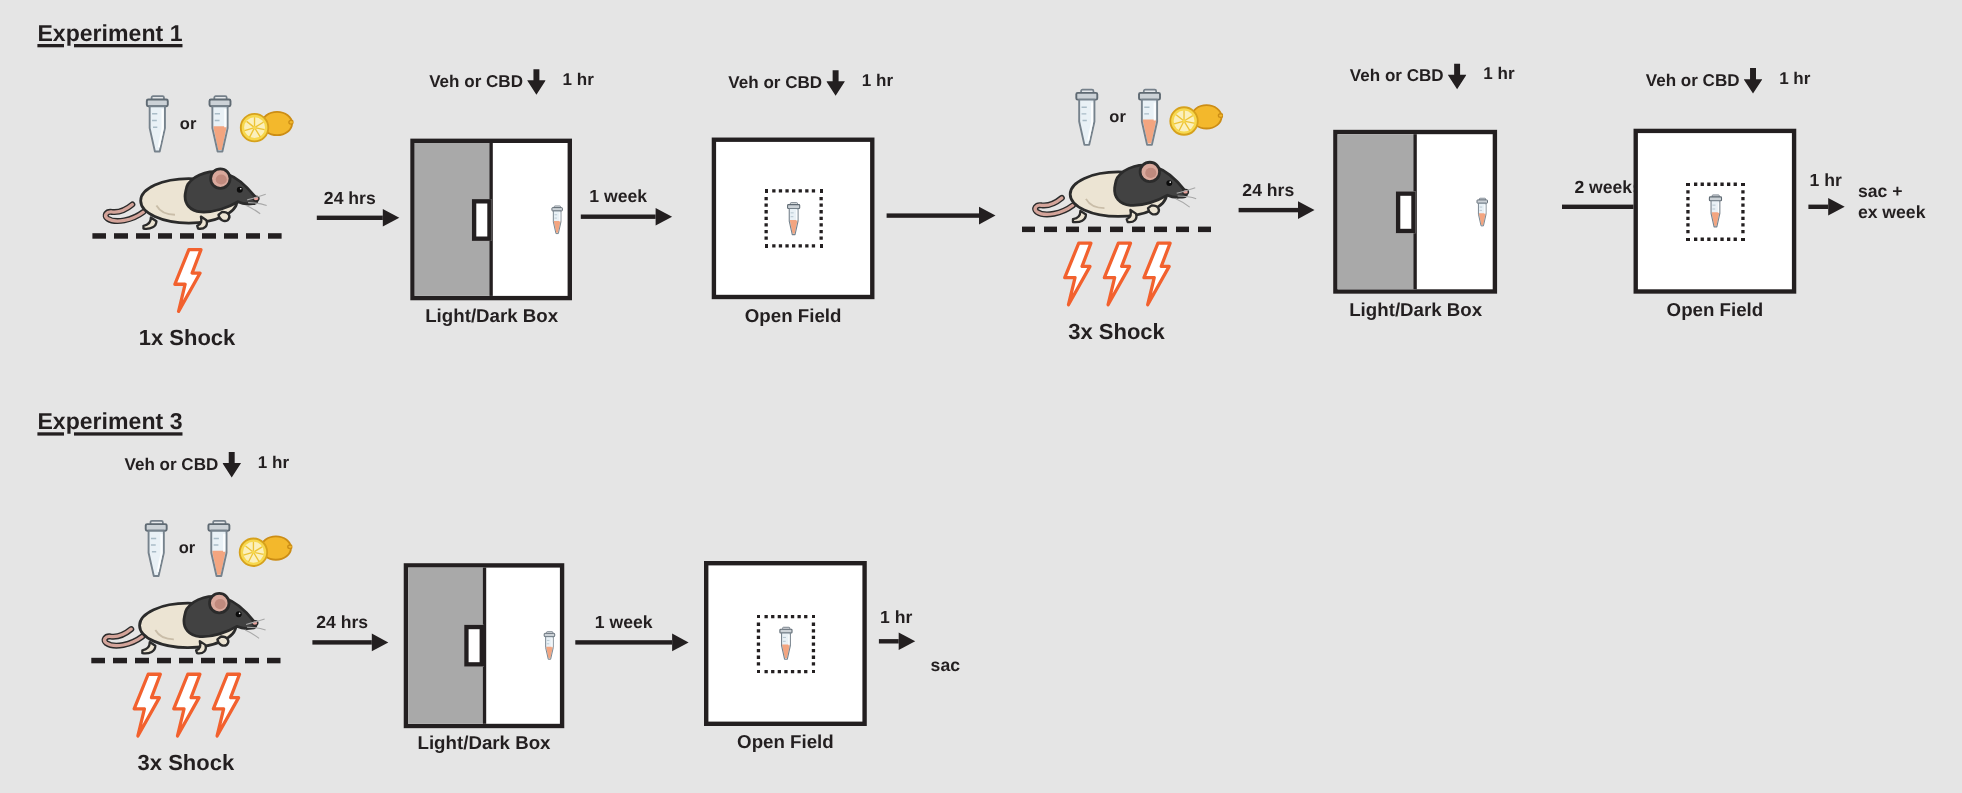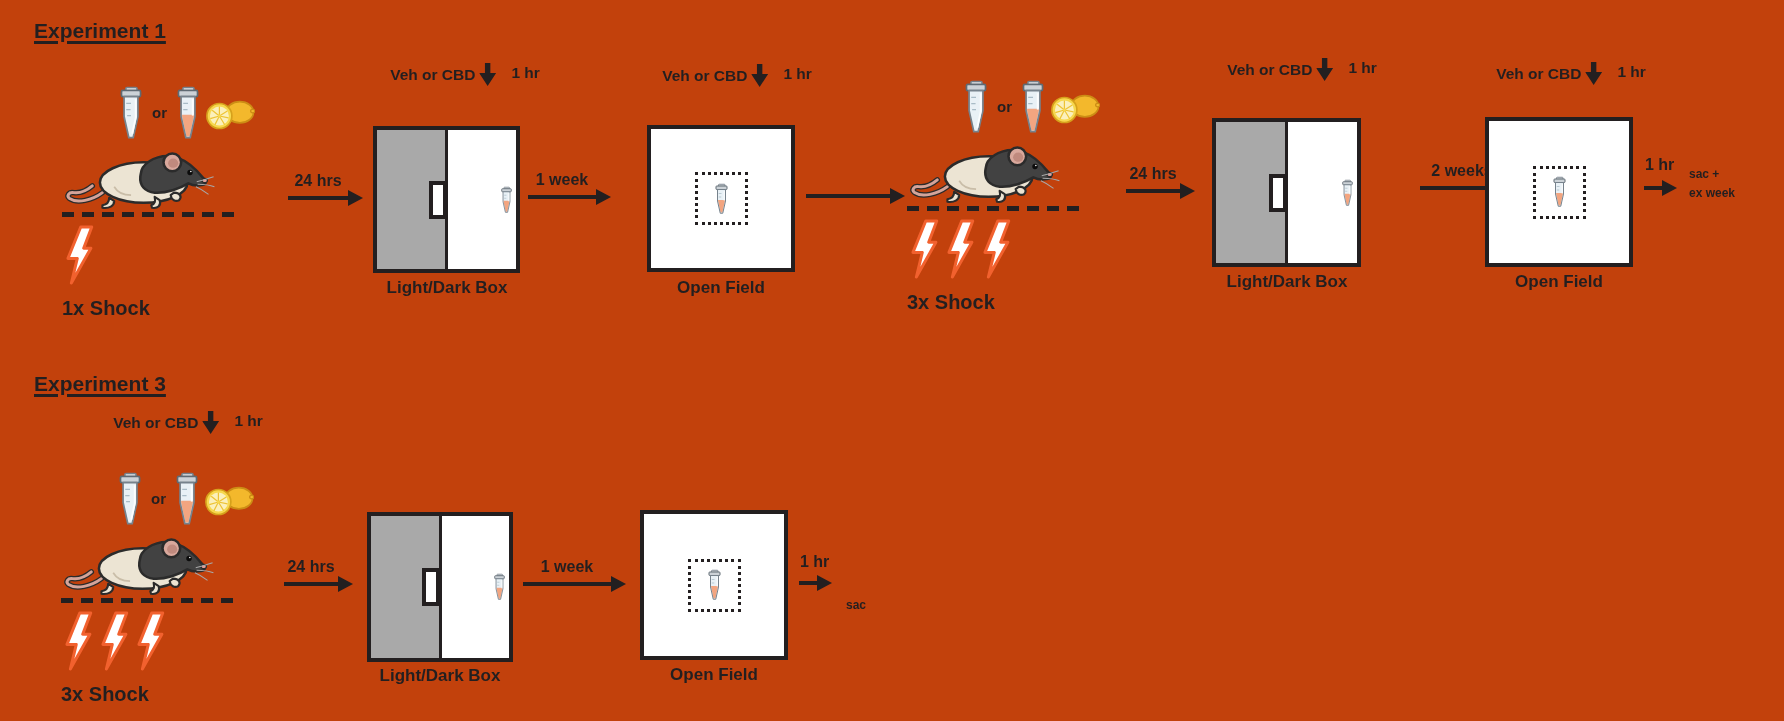--- a/index.html
+++ b/index.html
@@ -1,31 +1,31 @@
 <!DOCTYPE html>
 <html style="--ink: #231f20; --bolt: #f2612e; --gray: #a9a9a9; --liquid: #f3a580; --lemon: #f3b82c;"><head>
 <meta charset="utf-8">
 <style>
   :root{
     --ink:#231f20; --bolt:#f2612e; --gray:#a9a9a9; --liquid:#f3a580;
   }
   html,body{margin:0;padding:0;background:#fff;}
-  .canvas{position:relative;width:1784px;height:721px;background:#c2410c;overflow:hidden;
+  .canvas{position:relative;width:1784px;height:721px;background:#e5e5e5;overflow:hidden;
           font-family:"Liberation Sans","DejaVu Sans",sans-serif;font-weight:700;color:var(--ink);}
   .abs{position:absolute;}
   .title{font-size:21px;white-space:nowrap;text-decoration:underline;text-decoration-thickness:2.5px;text-underline-offset:3px;}
   
   .tarrow{display:flex;flex-direction:column;gap:6px;}
   .tarrow-label{font-size:16px;text-align:center;white-space:nowrap;line-height:18px;}
   .hline{position:relative;height:3.5px;background:var(--ink);}
   .hline::after{content:"";position:absolute;left:100%;top:50%;margin-top:-8px;
     border-top:8px solid transparent;border-bottom:8px solid transparent;border-left:15px solid var(--ink);}
   .abs.hline{position:absolute;}
   
-  .station{display:flex;flex-direction:column;}
+  .station{display:flex;flex-direction:column;align-items:center;}
   .tubes-row{display:flex;align-items:center;gap:7px;height:57px;margin-left:56px;}
   .tube{width:26px;height:56px;}
   .or{font-size:15px;line-height:15px;padding:0 1px;}
   .lemons{width:50px;height:36px;margin-left:-3px;}
   .rat{width:160px;height:67px;margin-top:3px;}
   .floor{width:172px;height:4.5px;margin-top:1px;
     background:repeating-linear-gradient(90deg,var(--ink) 0 12px,transparent 12px 20px);}
   .bolts{display:flex;gap:2px;margin-top:5px;height:66px;}
   .bolt{width:34px;height:66px;}
   .shock-label{font-size:20px;margin-top:9px;white-space:nowrap;}
@@ -41,21 +41,21 @@
   .ld-divider{position:absolute;left:50%;top:0;bottom:0;width:3px;margin-left:-1.5px;background:var(--ink);}
   .ld-door{position:absolute;right:50%;margin-right:0px;top:50%;transform:translateY(-50%);
     width:10px;height:30px;border:4px solid var(--ink);background:#fff;}
   .ld-tube{position:absolute;right:3px;top:50%;transform:translateY(-50%);width:13px;height:28px;}
   .ofbox{border:4px solid var(--ink);background:#fff;box-sizing:border-box;display:flex;align-items:center;justify-content:center;}
   .of-center{width:47px;height:47px;border:3px dotted var(--ink);display:flex;align-items:center;justify-content:center;}
   .of-tube{width:15px;height:32px;}
   .box-label{transform:translateX(-50%);font-size:17px;white-space:nowrap;}
   
   .end-time{font-size:16px;white-space:nowrap;}
-  .end-text{font-size:12px;line-height:19px;white-space:nowrap;}
+  .end-text{font-size:16px;line-height:19px;white-space:nowrap;}
 </style>
 </head>
 <body>
 
 <svg width="0" height="0" style="position:absolute" aria-hidden="true">
   <defs>
     <symbol id="tube-clear" viewBox="0 0 30 62">
       <rect x="9" y="1.5" width="13" height="4" rx="1.5" fill="#e4e7ea" stroke="#75808a" stroke-width="1.8"></rect>
       <rect x="4" y="5" width="22" height="7" rx="1.5" fill="#ccd2d7" stroke="#5f6a73" stroke-width="2"></rect>
       <path d="M7 12 L23 12 L23 35 L17.5 59.5 L12.5 59.5 L7 35 Z" fill="#e9f1f6" stroke="#76828c" stroke-width="2" stroke-linejoin="round"></path>

